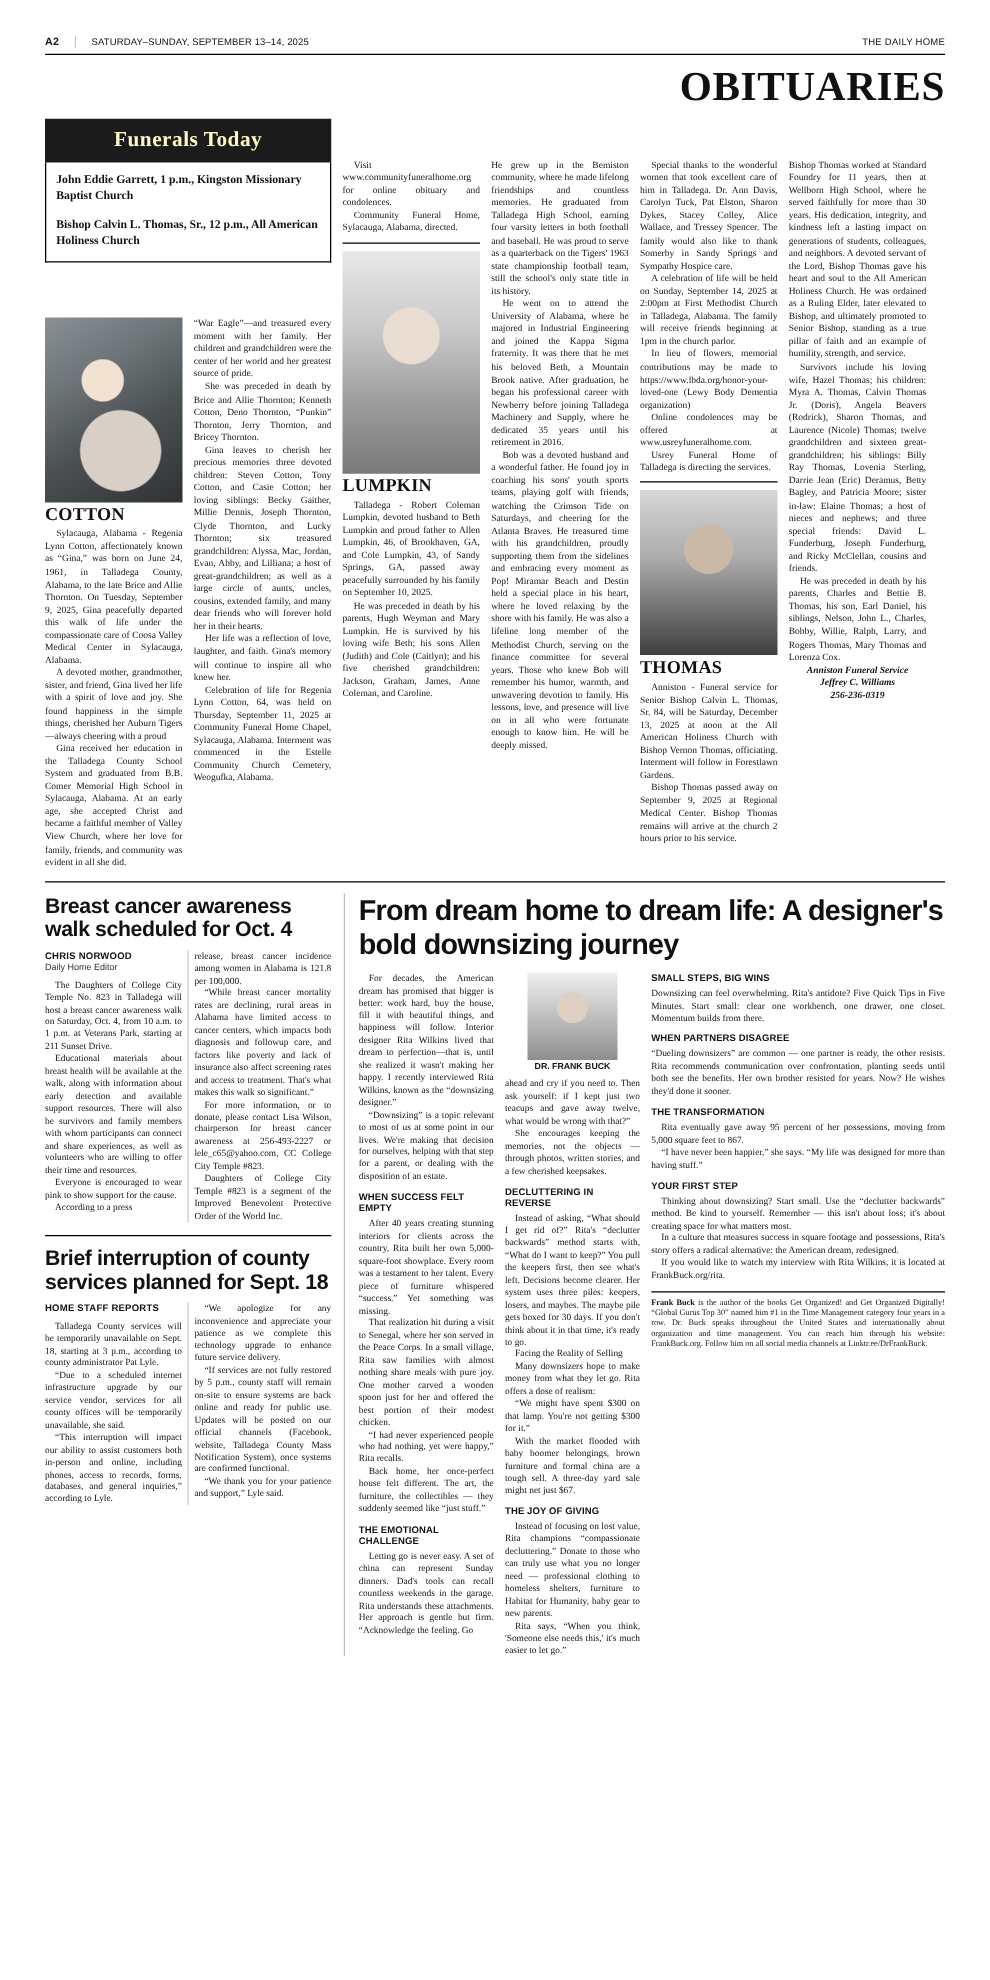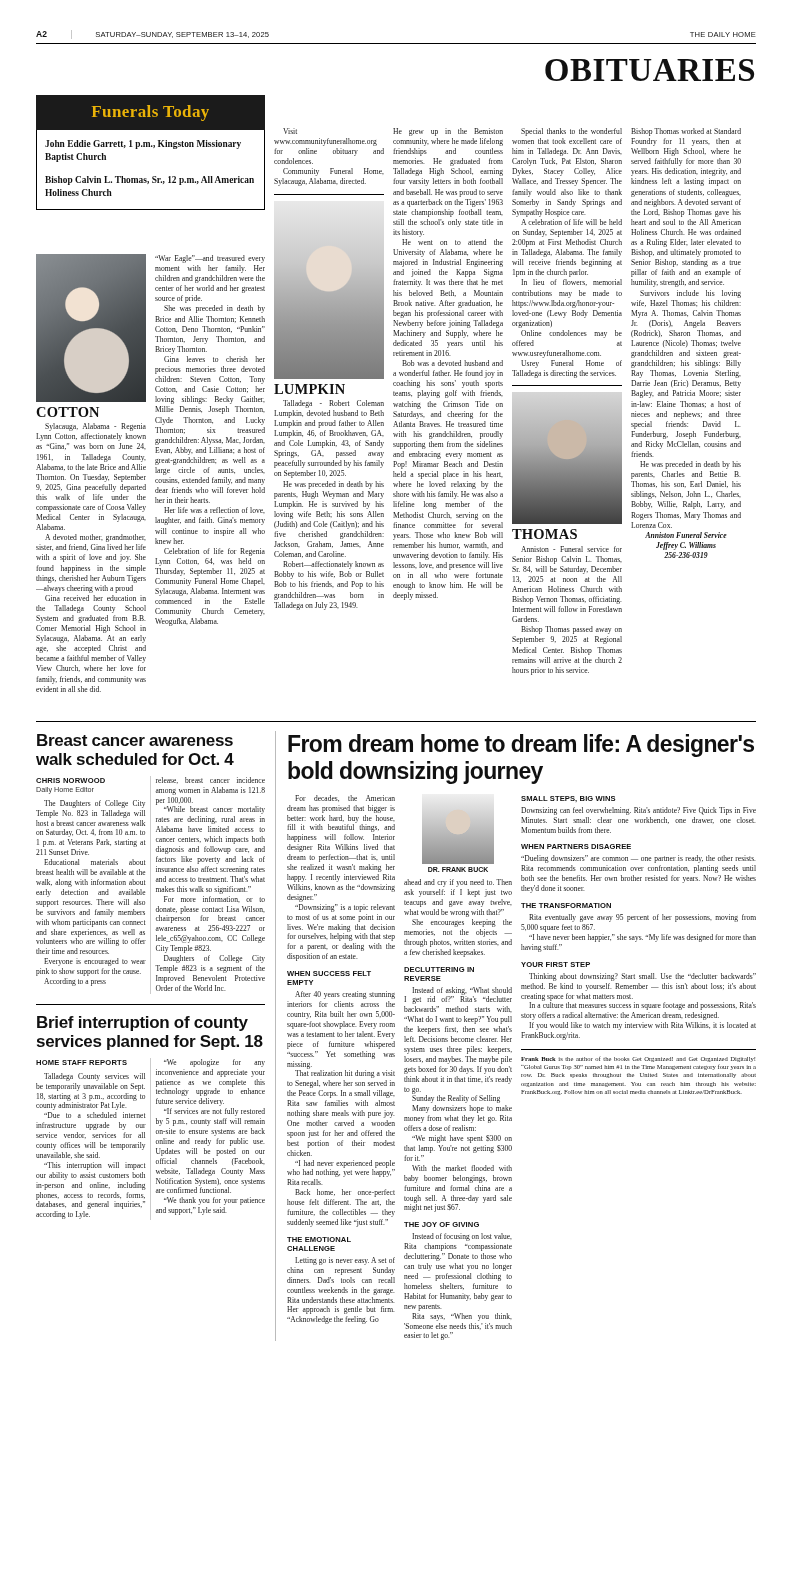--- a/index.html
+++ b/index.html
@@ -7,58 +7,58 @@
     width:792px;height:1584px;background:#ffffff;
     font-family:"Liberation Serif", serif;
     color:#111;
     overflow:hidden;
   }
   .page{width:792px;height:1584px;position:relative;box-sizing:border-box;padding:0 36px;}
 
   
   .masthead{display:flex;align-items:baseline;justify-content:space-between;
     padding-top:28px;padding-bottom:4px;border-bottom:1px solid #000;}
-  .mast-left{display:flex;align-items:baseline;gap:23px;}
+  .mast-left{display:flex;align-items:baseline;gap:12px;}
   .folio{font-family:"Liberation Sans",sans-serif;font-weight:bold;font-size:8.5px;letter-spacing:.2px;}
   .mast-sep{color:#999;font-size:10px;}
   .mast-date{font-family:"Liberation Sans",sans-serif;font-size:7.6px;letter-spacing:.1px;}
   .mast-right{font-family:"Liberation Sans",sans-serif;font-size:7.6px;letter-spacing:.2px;}
 
   
   .section-title{text-align:right;font-family:"Liberation Serif",serif;font-weight:bold;
     font-size:33px;letter-spacing:.5px;margin:10px 0 8px 0;line-height:1;}
 
   
   .obits{display:flex;gap:9px;}
   .ocol{width:110px;flex:0 0 110px;margin-top:32px;}
   .col-body{font-size:7.6px;line-height:10.1px;text-align:justify;}
   .col-body p{margin:0;text-indent:9px;}
   .col-body p.noind{text-indent:0;}
 
   
   .funerals{width:229px;flex:0 0 229px;}
-  .fbox-head{background:#1b1b1b;color:#eab308;text-align:center;
+  .fbox-head{background:#1b1b1b;color:#fef9c3;text-align:center;
     font-family:"Liberation Serif",serif;font-weight:bold;font-size:17px;
     padding:7px 0 8px 0;letter-spacing:.4px;}
   .fbox-body{border:1px solid #000;border-top:none;padding:8px 8px 10px 8px;}
   .fbox-body p{margin:0 0 11px 0;font-weight:bold;font-size:9.4px;line-height:12.5px;}
   .fbox-body p:last-child{margin-bottom:0;}
 
   .split2{display:flex;gap:9px;margin-top:12px;}
   .split2 .ocol{width:110px;flex:0 0 110px;}
 
   .photo{width:100%;background:#cfcfcf;position:relative;overflow:hidden;margin-bottom:3px;}
   .photo .ph-inner{position:absolute;inset:0;}
   .obit-name{font-family:"Liberation Serif",serif;font-weight:bold;font-size:14.5px;
     letter-spacing:.2px;line-height:1.05;margin:2px 0 2px 0;}
   .rule-thin{border-top:1px solid #000;margin:6px 0 6px 0;}
   .sign{font-style:italic;text-align:center;font-size:7.6px;line-height:10px;font-weight:bold;}
 
   
-  .lower{display:flex;gap:10px;margin-top:26px;border-top:1px solid #000;padding-top:9px;}
+  .lower{display:flex;gap:10px;margin-top:10px;border-top:1px solid #000;padding-top:9px;}
   .left-stack{width:229px;flex:0 0 229px;}
   .right-feature{flex:1 1 auto;border-left:1px solid #bbb;padding-left:11px;}
 
   .hl-1{font-family:"Liberation Sans",sans-serif;font-weight:bold;
     font-size:17px;line-height:19px;letter-spacing:-.3px;margin:0 0 7px 0;}
   .byline{font-family:"Liberation Sans",sans-serif;font-weight:bold;font-size:7.6px;letter-spacing:.2px;}
   .byline-sub{font-family:"Liberation Sans",sans-serif;font-size:7.2px;color:#333;margin-bottom:5px;}
   .two-col{column-count:2;column-gap:10px;column-rule:1px solid #ccc;}
   .bodytext{font-size:7.5px;line-height:9.9px;text-align:justify;}
   .bodytext p{margin:0;text-indent:8px;}
@@ -151,21 +151,20 @@
         <p>Community Funeral Home, Sylacauga, Alabama, directed.</p>
       </div>
       <div class="rule-thin"></div>
       <div class="photo ph-grad-b" style="height:178px">
           <span class="ph-inner"></span>
         </div>
       <div class="obit-name">LUMPKIN</div>
       <div class="col-body">
         <p>Talladega - Robert Coleman Lumpkin, devoted husband to Beth Lumpkin and proud father to Allen Lumpkin, 46, of Brookhaven, GA, and Cole Lumpkin, 43, of Sandy Springs, GA, passed away peacefully surrounded by his family on September 10, 2025.</p>
         <p>He was preceded in death by his parents, Hugh Weyman and Mary Lumpkin. He is survived by his loving wife Beth; his sons Allen (Judith) and Cole (Caitlyn); and his five cherished grandchildren: Jackson, Graham, James, Anne Coleman, and Caroline.</p>
-        <p>Robert—affectionately known as Bobby to his wife, Bob or Bullet Bob to his friends, and Pop to his grandchildren—was born in Talladega on July 23, 1949.</p>
       </div>
     </div>
 
     <div class="ocol">
       <div class="col-body">
         <p class="noind">He grew up in the Bemiston community, where he made lifelong friendships and countless memories. He graduated from Talladega High School, earning four varsity letters in both football and baseball. He was proud to serve as a quarterback on the Tigers' 1963 state championship football team, still the school's only state title in its history.</p>
         <p>He went on to attend the University of Alabama, where he majored in Industrial Engineering and joined the Kappa Sigma fraternity. It was there that he met his beloved Beth, a Mountain Brook native. After graduation, he began his professional career with Newberry before joining Talladega Machinery and Supply, where he dedicated 35 years until his retirement in 2016.</p>
         <p>Bob was a devoted husband and a wonderful father. He found joy in coaching his sons' youth sports teams, playing golf with friends, watching the Crimson Tide on Saturdays, and cheering for the Atlanta Braves. He treasured time with his grandchildren, proudly supporting them from the sidelines and embracing every moment as Pop! Miramar Beach and Destin held a special place in his heart, where he loved relaxing by the shore with his family. He was also a lifeline long member of the Methodist Church, serving on the finance committee for several years. Those who knew Bob will remember his humor, warmth, and unwavering devotion to family. His lessons, love, and presence will live on in all who were fortunate enough to know him. He will be deeply missed.</p>
       </div>
     </div>
@@ -269,21 +268,21 @@
         <div class="fcol">
           <div class="mugshot ph-grad-d"><span class="ph-inner"></span></div>
           <div class="mugcap">DR. FRANK BUCK</div>
           <div class="bodytext">
             <p class="noind">ahead and cry if you need to. Then ask yourself: if I kept just two teacups and gave away twelve, what would be wrong with that?”</p>
             <p>She encourages keeping the memories, not the objects — through photos, written stories, and a few cherished keepsakes.</p>
           </div>
           <div class="subhead">DECLUTTERING IN REVERSE</div>
           <div class="bodytext">
             <p>Instead of asking, “What should I get rid of?” Rita's “declutter backwards” method starts with, “What do I want to keep?” You pull the keepers first, then see what's left. Decisions become clearer. Her system uses three piles: keepers, losers, and maybes. The maybe pile gets boxed for 30 days. If you don't think about it in that time, it's ready to go.</p>
-            <p>Sunday the Reality of Selling</p>
+            <p>Facing the Reality of Selling</p>
             <p>Many downsizers hope to make money from what they let go. Rita offers a dose of realism:</p>
             <p>“We might have spent $300 on that lamp. You're not getting $300 for it.”</p>
             <p>With the market flooded with baby boomer belongings, brown furniture and formal china are a tough sell. A three-day yard sale might net just $67.</p>
           </div>
           <div class="subhead">THE JOY OF GIVING</div>
           <div class="bodytext">
             <p>Instead of focusing on lost value, Rita champions “compassionate decluttering.” Donate to those who can truly use what you no longer need — professional clothing to homeless shelters, furniture to Habitat for Humanity, baby gear to new parents.</p>
             <p>Rita says, “When you think, 'Someone else needs this,' it's much easier to let go.”</p>
           </div>
         </div>

